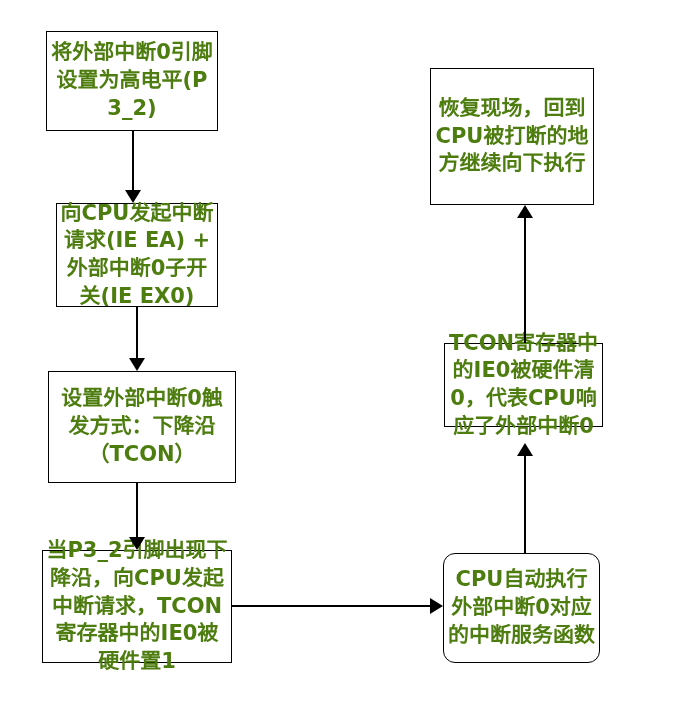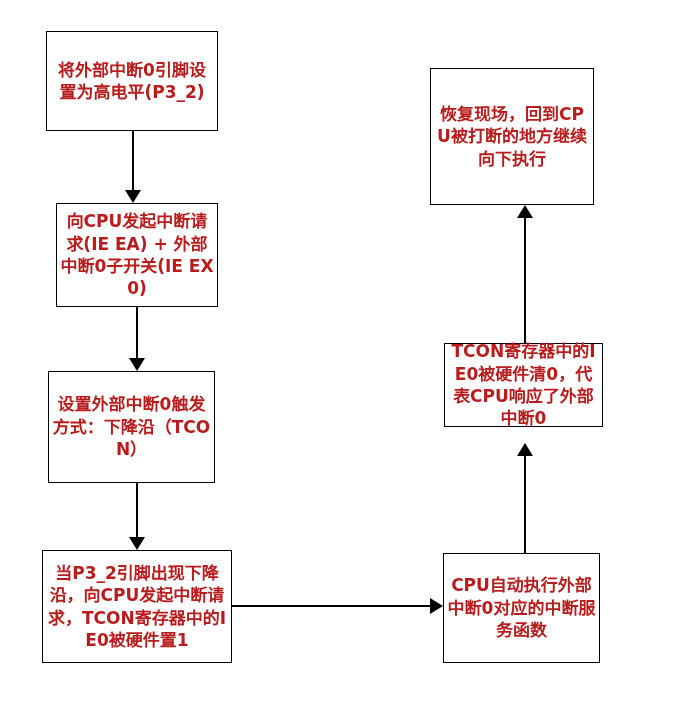--- a/index.html
+++ b/index.html
@@ -18,39 +18,39 @@
   }
   .node {
     position: absolute;
     box-sizing: border-box;
     border: 1.6px solid #000000;
     background: #ffffff;
     display: flex;
     align-items: center;
     justify-content: flex-end;
     text-align: center;
-    color: #b91c1c;
+    color: #4d7c0f;
     font-weight: bold;
-    font-size: 17px;
+    font-size: 21px;
     line-height: 1.32;
     letter-spacing: 0px;
     padding: 2px 3px;
   }
   .node .txt {
     display: block;
     width: 100%;
     white-space: pre-line;
     word-break: break-all;
   }
   
   #node-set-pin      { left: 46px;  top: 31px;  width: 172px; height: 100px; }
   #node-enable-int   { left: 56px;  top: 203px; width: 162px; height: 104px; }
-  #node-trigger-mode { left: 48px;  top: 371px; width: 167px; height: 112px; }
+  #node-trigger-mode { left: 48px;  top: 371px; width: 188px; height: 112px; }
   #node-falling-edge { left: 42px;  top: 550px; width: 190px; height: 113px; }
-  #node-isr          { left: 443px; top: 553px; width: 157px; height: 110px; }
+  #node-isr          { left: 443px; top: 553px; width: 157px; height: 110px; border-radius: 12px; }
   #node-clear-ie0    { left: 444px; top: 343px; width: 159px; height: 84px; }
   #node-restore      { left: 430px; top: 68px;  width: 164px; height: 137px; }
 
   
   .conn {
     position: absolute;
   }
   .conn .line-v {
     position: absolute;
     width: 2.4px;

